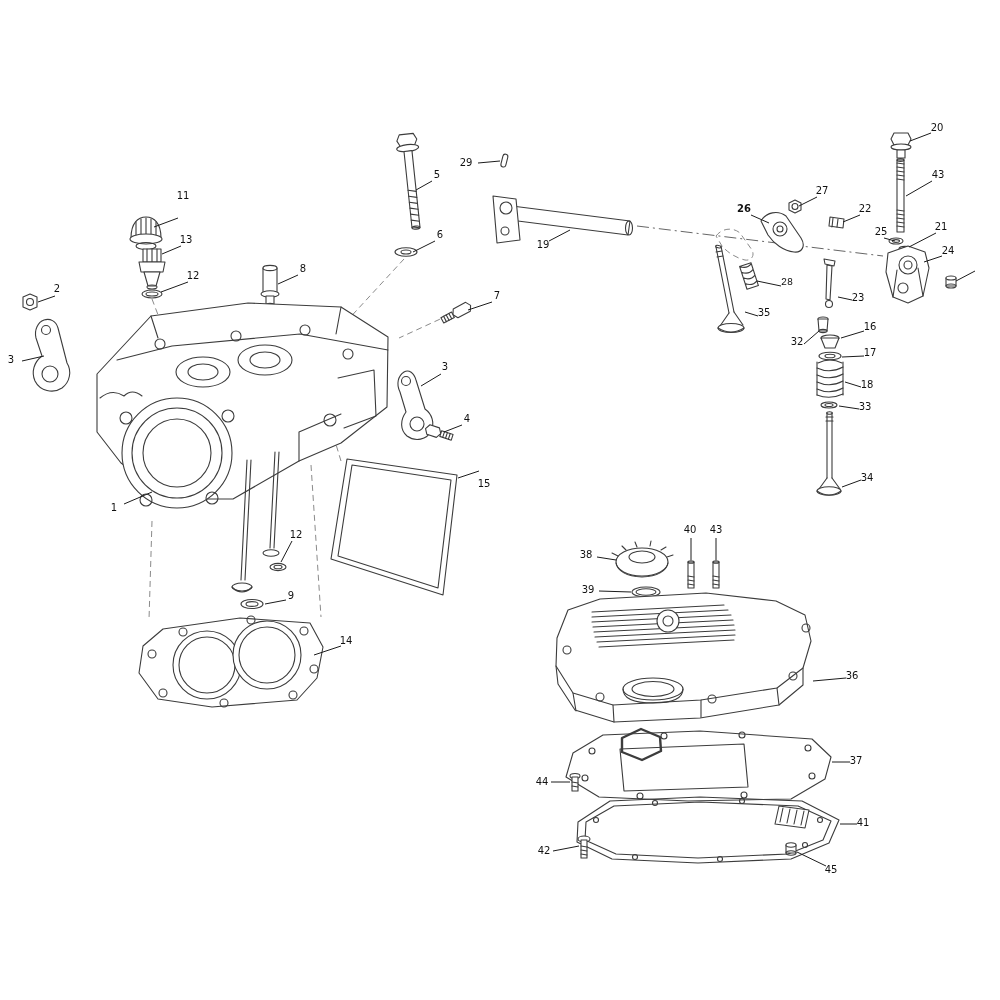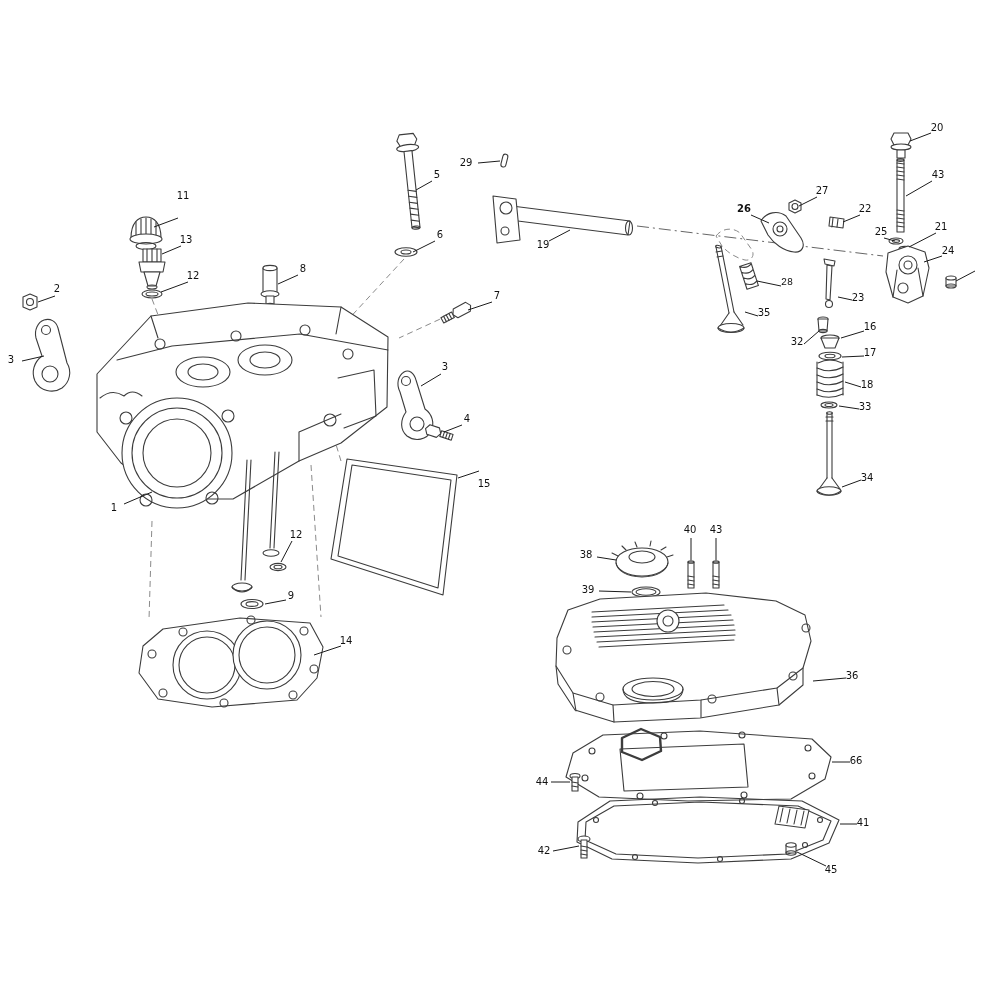--- a/index.html
+++ b/index.html
@@ -458,21 +458,21 @@
       <div class="callout" style="left: 822px; top: 191px;">27</div>
       <div class="callout" style="left: 787px; top: 283px; font-family: Liberation Mono, monospace;">28</div>
       <div class="callout" style="left: 466px; top: 163px;">29</div>
       <div class="callout" style="left: 980px; top: 265px; margin-left: 28px;">30</div>
       <div class="callout" style="left: 938px; top: 175px;">43</div>
       <div class="callout" style="left: 797px; top: 342px;">32</div>
       <div class="callout" style="left: 865px; top: 407px;">33</div>
       <div class="callout" style="left: 867px; top: 478px;">34</div>
       <div class="callout" style="left: 764px; top: 313px;">35</div>
       <div class="callout" style="left: 852px; top: 676px;">36</div>
-      <div class="callout" style="left: 856px; top: 761px;">66</div>
+      <div class="callout" style="left: 856px; top: 761px;">37</div>
       <div class="callout" style="left: 586px; top: 555px;">38</div>
       <div class="callout" style="left: 588px; top: 590px;">39</div>
       <div class="callout" style="left: 690px; top: 530px;">40</div>
       <div class="callout" style="left: 863px; top: 823px;">41</div>
       <div class="callout" style="left: 544px; top: 851px;">42</div>
       <div class="callout" style="left: 716px; top: 530px;">43</div>
       <div class="callout" style="left: 542px; top: 782px;">44</div>
       <div class="callout" style="left: 831px; top: 870px;">45</div>
     </div>
 </div>

